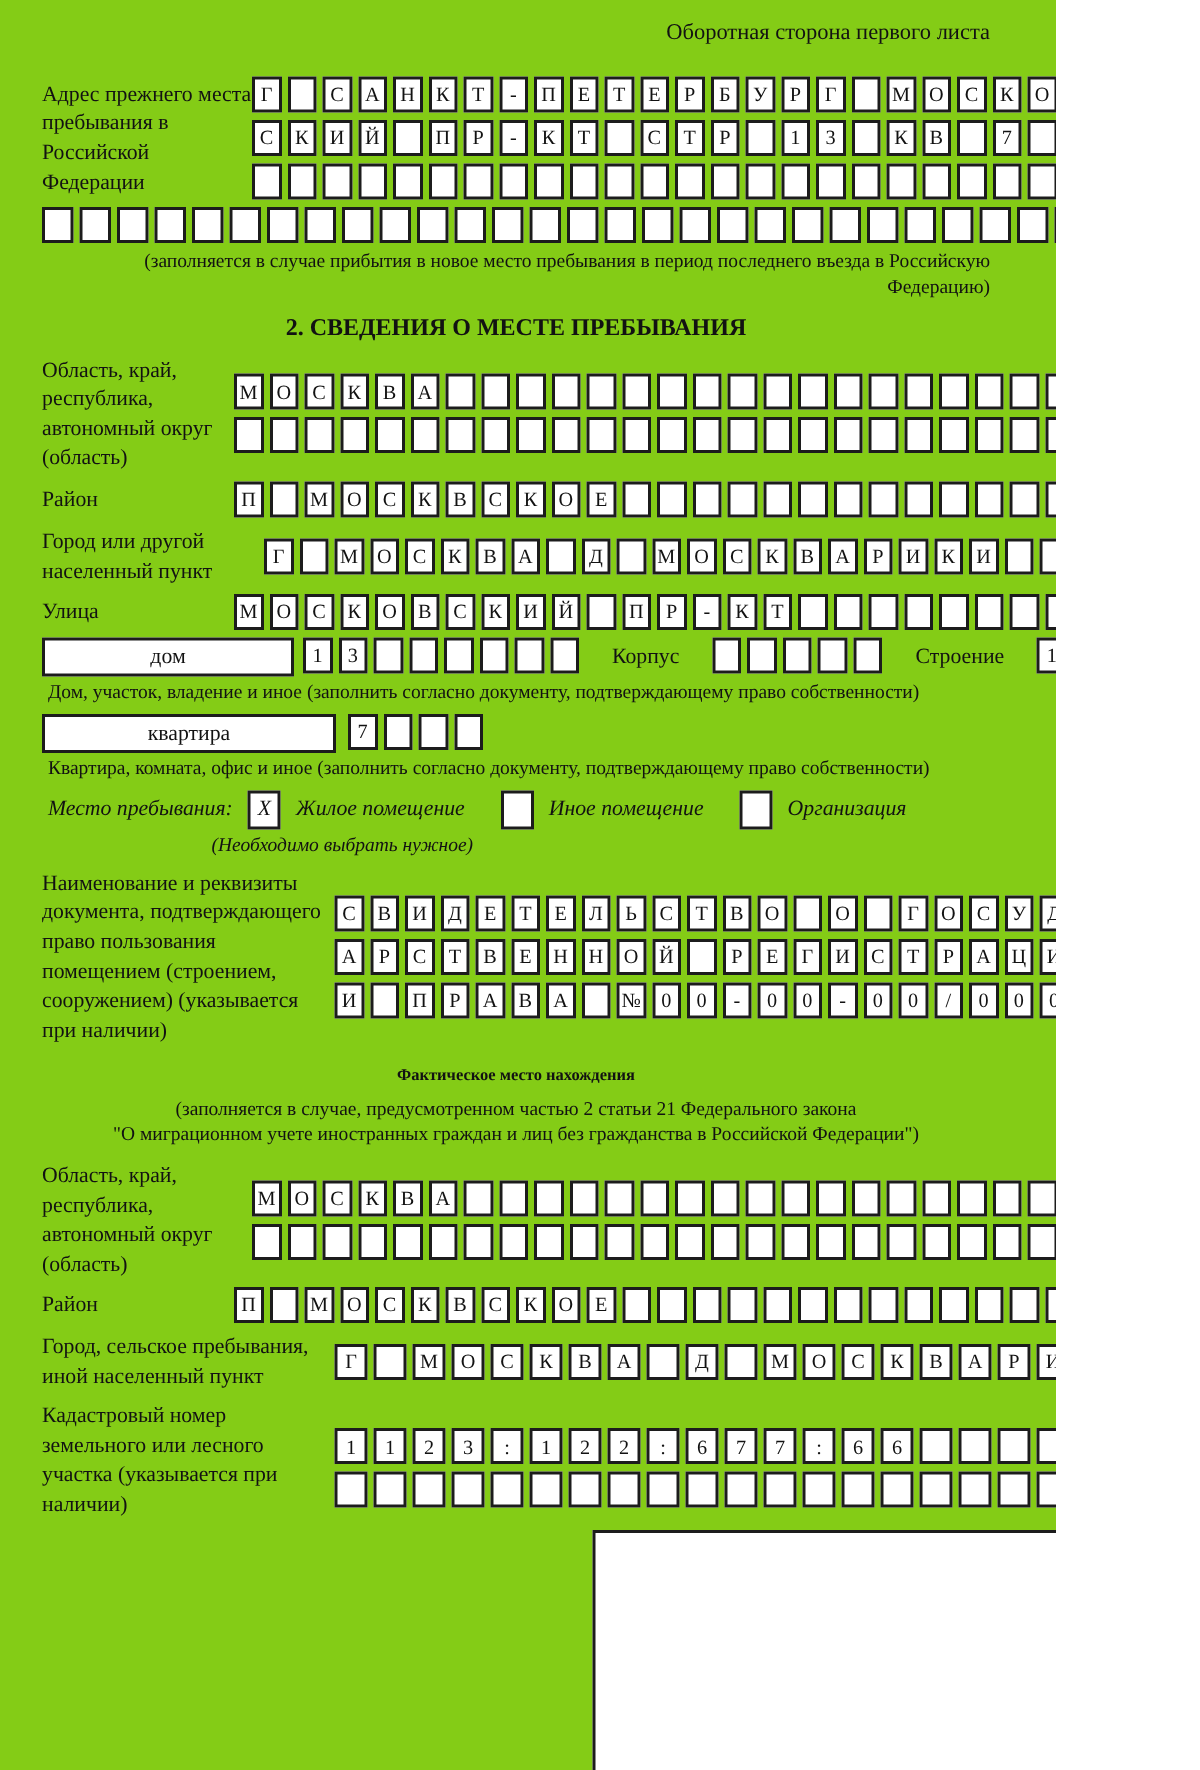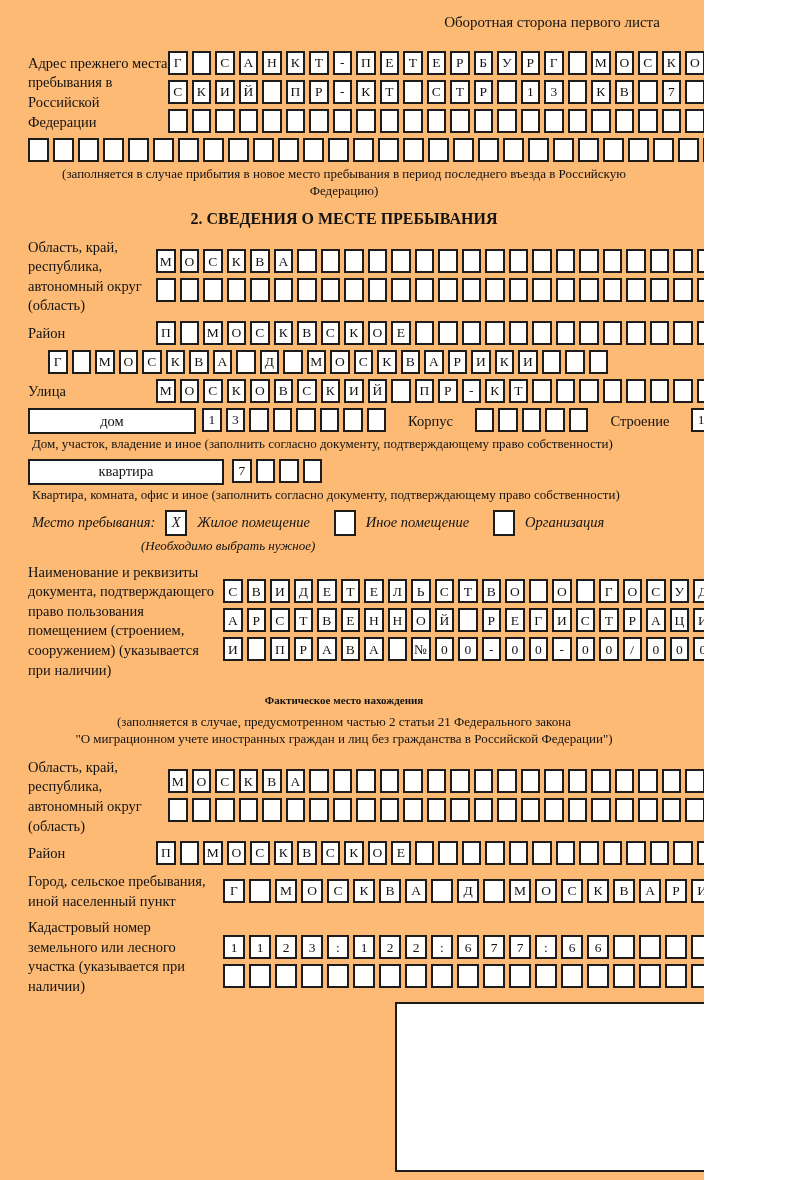--- a/index.html
+++ b/index.html
@@ -1,20 +1,20 @@
 <!DOCTYPE html>
 <html><head>
 <meta charset="utf-8">
 <style>
   html,body{margin:0;padding:0;background:#ffffff;}
   .page{
     width:704px;height:1180px;overflow:hidden;box-sizing:border-box;
     padding:14px 44px 0 28px;position:relative;
     font-family:"Liberation Serif","DejaVu Serif",serif;color:#121212;
-    background:#fdba74;
+    background:#84cc16;
   }
   .corner{text-align:right;font-size:15px;margin-bottom:20px;}
   .frow{display:flex;align-items:center;margin-bottom:5px;}
   .flabel{font-size:14.5px;line-height:1.35;flex:none;padding-top:2px;}
   .w140{width:140px;}
   .w128{width:128px;}
   .w195{width:195px;}
   .cellrows{display:flex;flex-direction:column;gap:5px;}
   .cellrow{display:flex;gap:4px;}
   .cell{
@@ -163,21 +163,21 @@
       <span class="cell"></span>
       <span class="cell"></span>
       <span class="cell"></span>
       <span class="cell"></span>
       <span class="cell"></span>
       <span class="cell"></span>
       <span class="cell"></span>
       <span class="cell"></span>
       <span class="cell"></span>
     </div>
-  <div class="note center" style="margin-top:4px;">(заполняется в случае прибытия в новое место пребывания в период последнего въезда в Российскую Федерацию)</div>
+  <div class="note center" style="margin-top:4px;text-align:right;">(заполняется в случае прибытия в новое место пребывания в период последнего въезда в Российскую Федерацию)</div>
 
   <div class="h2">2. СВЕДЕНИЯ О МЕСТЕ ПРЕБЫВАНИЯ</div>
 
   <div class="frow">
     <div class="flabel w128">Область, край, республика, автономный округ (область)</div>
     <div class="cellrows">
       <div class="cellrow">
           <span class="cell">М</span>
           <span class="cell">О</span>
           <span class="cell">С</span>
@@ -259,20 +259,21 @@
         <span class="cell"></span>
         <span class="cell"></span>
         <span class="cell"></span>
         <span class="cell"></span>
         <span class="cell"></span>
         <span class="cell"></span>
       </div>
   </div>
 
   <div class="frow">
+    <div class="flabel w128">Город или другой населенный пункт</div>
     <div class="cellrow indent20">
         <span class="cell">Г</span>
         <span class="cell"></span>
         <span class="cell">М</span>
         <span class="cell">О</span>
         <span class="cell">С</span>
         <span class="cell">К</span>
         <span class="cell">В</span>
         <span class="cell">А</span>
         <span class="cell"></span>

